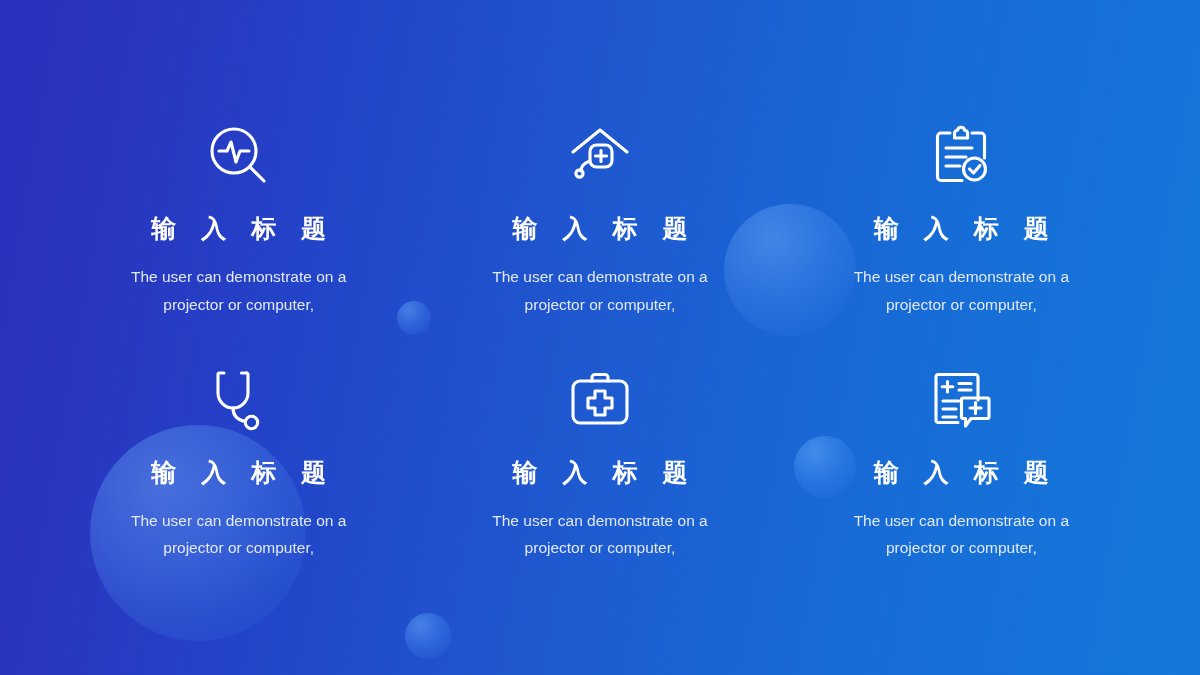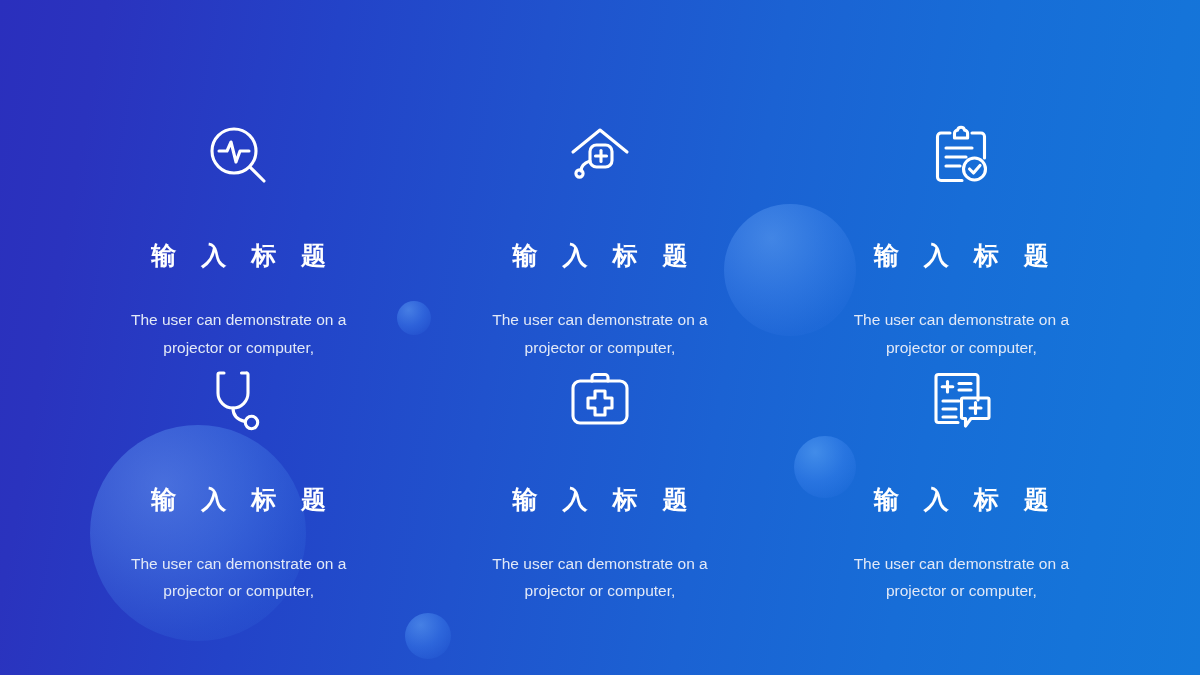--- a/index.html
+++ b/index.html
@@ -65,21 +65,21 @@
     grid-template-columns: repeat(3, 1fr);
     grid-template-rows: 1fr 1fr;
     column-gap: 0px;
     padding: 118px 58px 70px 58px;
     box-sizing: border-box;
   }
   .card {
     display: flex;
     flex-direction: column;
     align-items: center;
-    justify-content: space-between;
+    justify-content: flex-start;
   }
   .card-icon {
     height: 76px;
     display: flex;
     align-items: center;
     justify-content: center;
   }
   .card-icon svg {
     display: block;
   }
@@ -87,21 +87,21 @@
     margin-top: 22px;
     font-size: 25px;
     font-weight: bold;
     color: #ffffff;
     letter-spacing: 9px;
     text-indent: 9px;
     line-height: 1;
     white-space: nowrap;
   }
   .card-desc {
-    margin-top: 11px;
+    margin-top: 22px;
     font-size: 15.5px;
     line-height: 1.78;
     color: #e2e9f7;
     text-align: center;
     max-width: 250px;
     font-weight: normal;
   }
 
   
   .row2 .card-icon { height: 76px; }

